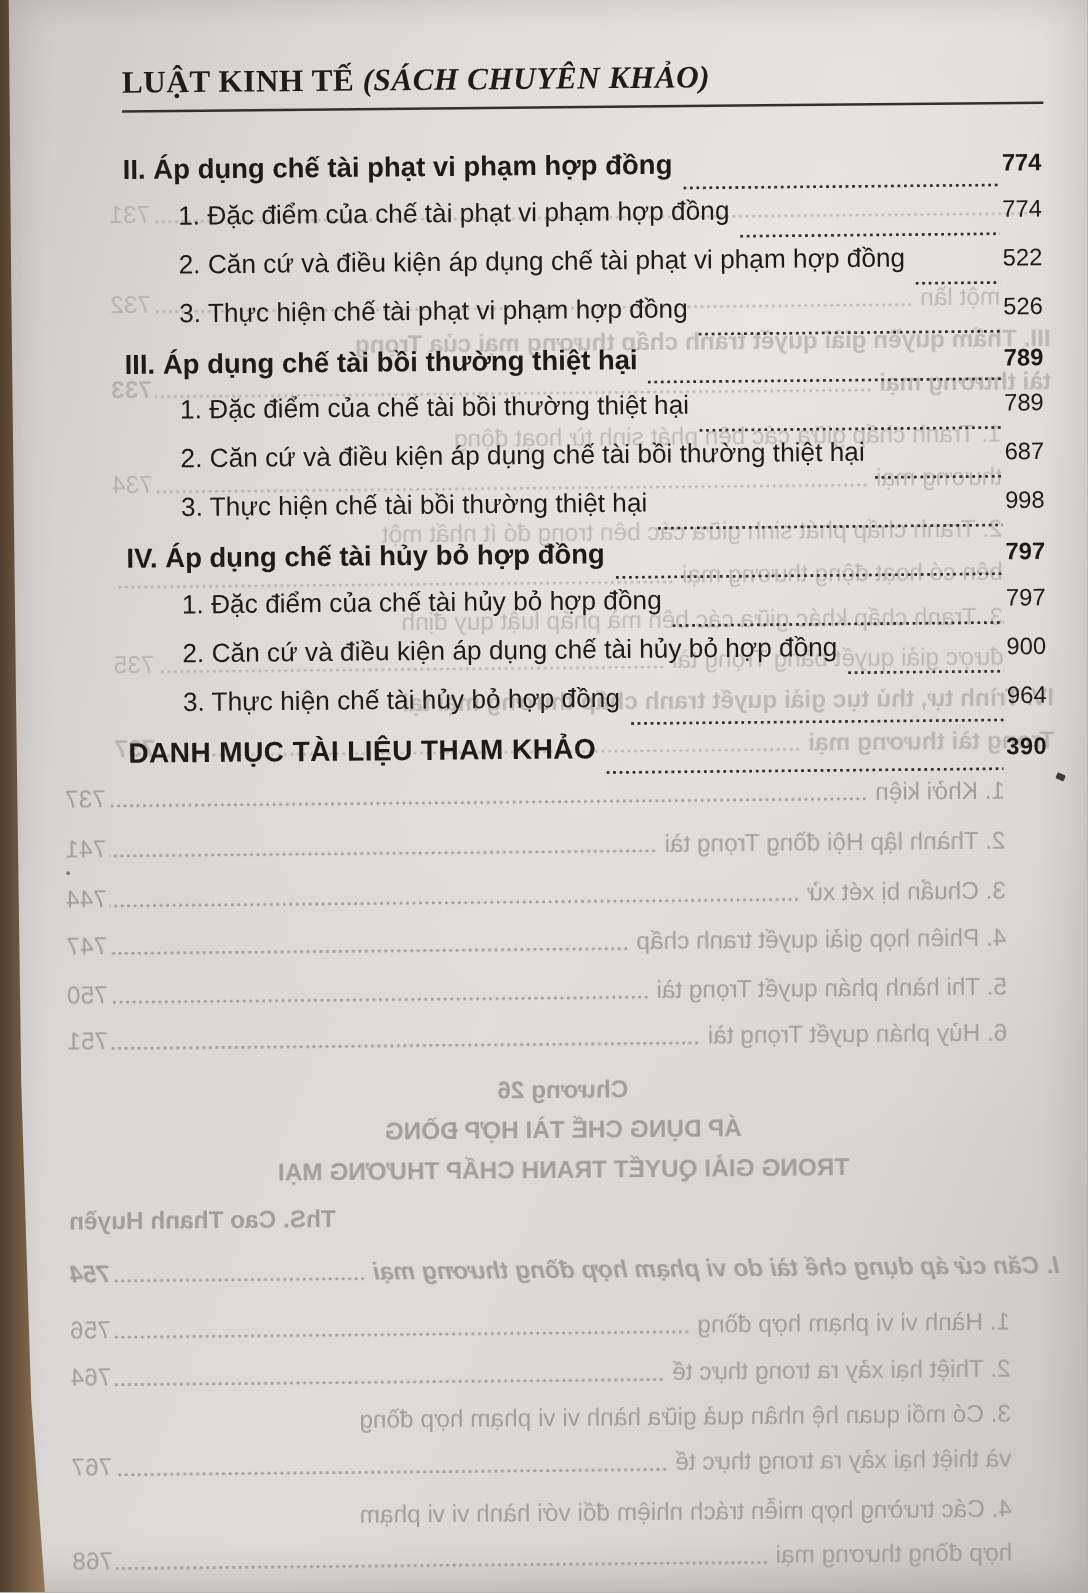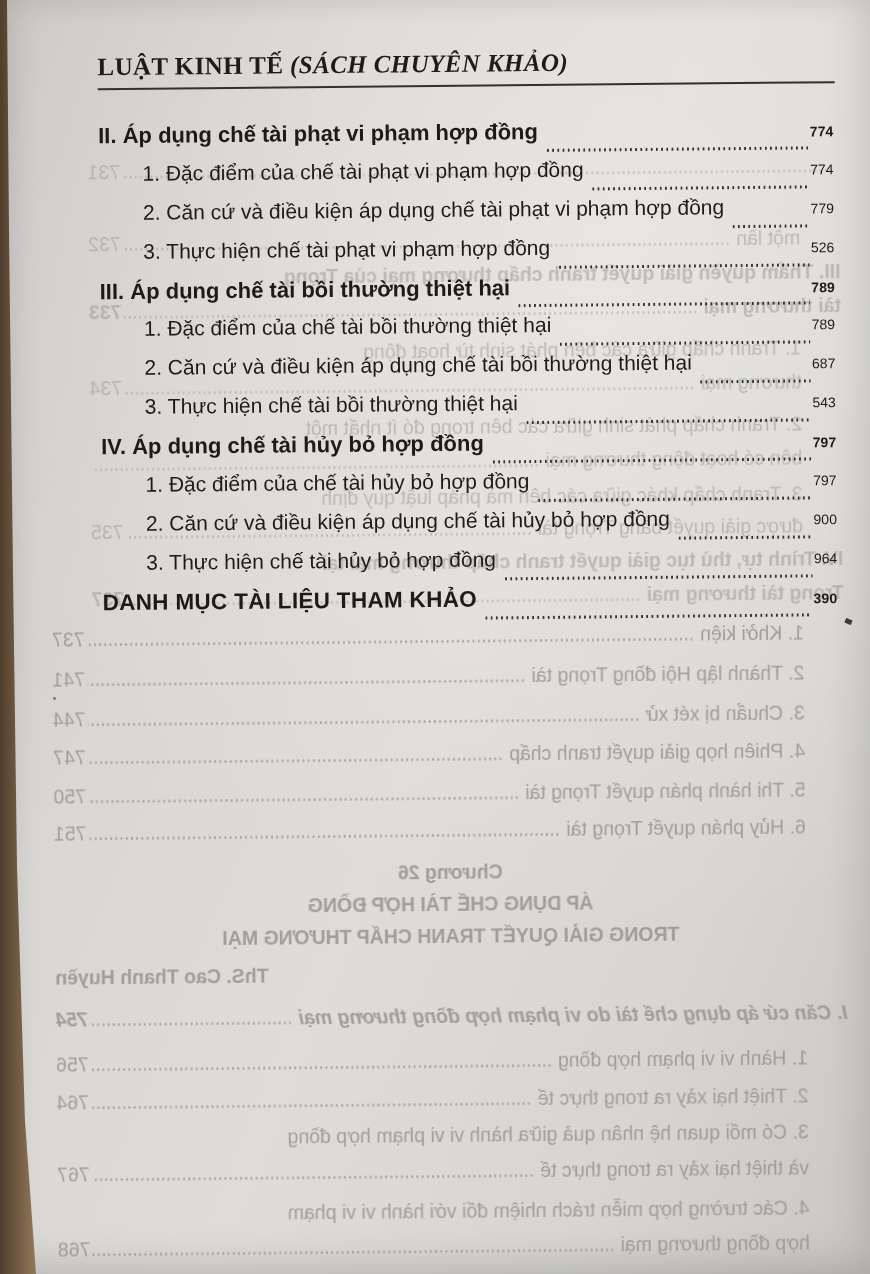--- a/index.html
+++ b/index.html
@@ -24,21 +24,21 @@
   .header .sub{font-style:italic;}
   .toc{position:absolute;left:103px;top:120px;width:735px;color:#1c1b1a;}
   .row{display:flex;align-items:baseline;height:38.9px;font-size:21px;}
   .lvl-section{font-weight:bold;font-size:22px;}
   .lvl-item{padding-left:44px;}
   .lvl-chapter{font-weight:bold;font-size:22.5px;letter-spacing:.3px;}
   .lbl{white-space:nowrap;}
   .dots{flex:1;align-self:flex-end;height:5px;margin:0 2px 5px 7px;
     background-image:radial-gradient(circle,#30302f 1.1px,rgba(0,0,0,0) 1.3px);
     background-size:5.2px 5px;background-repeat:repeat-x;background-position:left bottom;}
-  .pg{font-size:14px;white-space:nowrap;}
+  .pg{font-size:19px;white-space:nowrap;}
 
   
   .bleed{position:absolute;left:44px;width:800px;top:0;height:1274px;z-index:1;
     transform:scaleX(-1);color:#99958f;filter:blur(.45px);}
   .bleed-upper{opacity:.52;}
   .bleed-lower{opacity:.88;}
   .brow{position:absolute;left:0;right:0;display:flex;align-items:baseline;
     font-size:19.5px;white-space:nowrap;}
   .bleed-upper .brow{padding-right:48px;}
   .bleed-lower .brow{padding-right:8px;}
@@ -203,21 +203,21 @@
             <span class="pg">774</span>
           </div>
           <div class="row lvl-item">
             <span class="lbl">1. Đặc điểm của chế tài phạt vi phạm hợp đồng</span>
             <span class="dots"></span>
             <span class="pg">774</span>
           </div>
           <div class="row lvl-item">
             <span class="lbl">2. Căn cứ và điều kiện áp dụng chế tài phạt vi phạm hợp đồng</span>
             <span class="dots"></span>
-            <span class="pg">779</span>
+            <span class="pg">522</span>
           </div>
           <div class="row lvl-item">
             <span class="lbl">3. Thực hiện chế tài phạt vi phạm hợp đồng</span>
             <span class="dots"></span>
             <span class="pg">526</span>
           </div>
           <div class="row lvl-section">
             <span class="lbl">III. Áp dụng chế tài bồi thường thiệt hại</span>
             <span class="dots"></span>
             <span class="pg">789</span>
@@ -228,21 +228,21 @@
             <span class="pg">789</span>
           </div>
           <div class="row lvl-item">
             <span class="lbl">2. Căn cứ và điều kiện áp dụng chế tài bồi thường thiệt hại</span>
             <span class="dots"></span>
             <span class="pg">687</span>
           </div>
           <div class="row lvl-item">
             <span class="lbl">3. Thực hiện chế tài bồi thường thiệt hại</span>
             <span class="dots"></span>
-            <span class="pg">543</span>
+            <span class="pg">998</span>
           </div>
           <div class="row lvl-section">
             <span class="lbl">IV. Áp dụng chế tài hủy bỏ hợp đồng</span>
             <span class="dots"></span>
             <span class="pg">797</span>
           </div>
           <div class="row lvl-item">
             <span class="lbl">1. Đặc điểm của chế tài hủy bỏ hợp đồng</span>
             <span class="dots"></span>
             <span class="pg">797</span>

